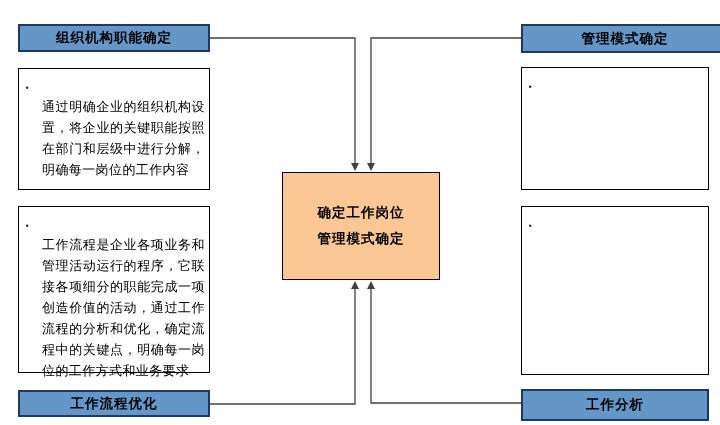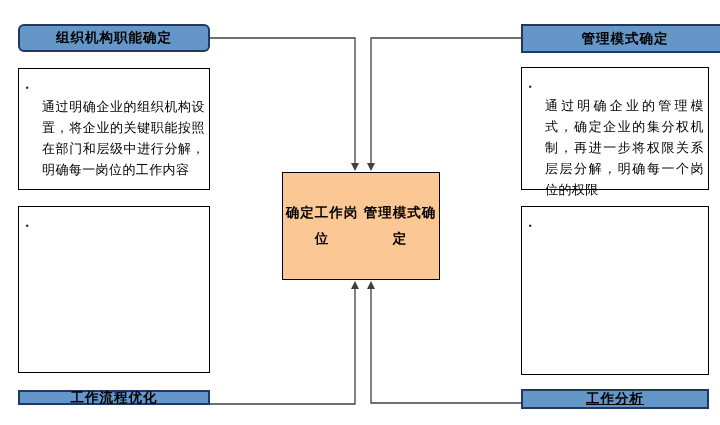--- a/index.html
+++ b/index.html
@@ -18,24 +18,24 @@
   .connectors polyline { fill: none; stroke: var(--line); stroke-width: 1.3; }
   .connectors polygon { fill: var(--line); stroke: none; }
 
   .header {
     position: absolute;
     background: var(--header-fill);
     border: 2px solid var(--header-border);
     display: flex; align-items: center; justify-content: center;
     font-weight: bold; font-size: 13.5px; letter-spacing: 1px;
   }
-  .hdr-tl { left: 18px;  top: 24px;  width: 192px; height: 28px; border-radius: 6px; }
+  .hdr-tl { left: 18px;  top: 24px;  width: 192px; height: 28px; }
   .hdr-tr { left: 521px; top: 24px;  width: 208px; height: 29px; }
-  .hdr-bl { left: 18px;  top: 390px; width: 192px; height: 15px; }
-  .hdr-br { left: 521px; top: 389px; width: 188px; height: 20px; text-decoration: underline; }
+  .hdr-bl { left: 18px;  top: 390px; width: 192px; height: 27px; }
+  .hdr-br { left: 521px; top: 389px; width: 188px; height: 32px; }
 
   .textbox {
     position: absolute;
     background: #ffffff;
     border: 1px solid var(--box-border);
     display: flex; align-items: flex-start;
     padding: 8px 4px 0 7px;
     font-size: 13px; line-height: 21px; letter-spacing: 0.4px;
     text-align: justify;
   }
@@ -46,21 +46,21 @@
   .textbox .body { flex: 1 1 auto; margin-top: 19px; }
   .box-tl { left: 18px;  top: 68px;  width: 192px; height: 122px; }
   .box-tr { left: 521px; top: 67px;  width: 188px; height: 123px; }
   .box-bl { left: 18px;  top: 206px; width: 192px; height: 167px; }
   .box-br { left: 521px; top: 206px; width: 188px; height: 169px; }
 
   .center-box {
     position: absolute; left: 282px; top: 172px; width: 158px; height: 108px;
     background: var(--center-fill);
     border: 1px solid var(--box-border);
-    display: flex; align-items: center; justify-content: center;
+    display: flex; flex-direction: column; align-items: center; justify-content: center;
     font-weight: bold; font-size: 13.5px; line-height: 26px; letter-spacing: 1px;
     text-align: center;
   }
 </style>
 </head>
 <body>
 
 <div class="canvas">
 
   <svg class="connectors" viewBox="0 0 720 425" xmlns="http://www.w3.org/2000/svg">
@@ -94,24 +94,24 @@
   <div class="header hdr-br">
     <span>工作分析</span>
   </div>
 
   <div class="textbox box-tl">
     <span class="bullet">▪</span>
     <div class="body">通过明确企业的组织机构设置，将企业的关键职能按照在部门和层级中进行分解，明确每一岗位的工作内容</div>
   </div>
   <div class="textbox box-tr">
     <span class="bullet">▪</span>
-    <div class="body">通过明确企业的管理模式，确定企业的集分权机制，再进一步将权限关系层层分解，明确每一个岗位的权限</div>
   </div>
   <div class="textbox box-bl">
     <span class="bullet">▪</span>
+    <div class="body">工作流程是企业各项业务和管理活动运行的程序，它联接各项细分的职能完成一项创造价值的活动，通过工作流程的分析和优化，确定流程中的关键点，明确每一岗位的工作方式和业务要求</div>
   </div>
   <div class="textbox box-br">
     <span class="bullet">▪</span>
   </div>
 
   <div class="center-box">
     <div>确定工作岗位</div>
     <div>管理模式确定</div>
   </div>
 

